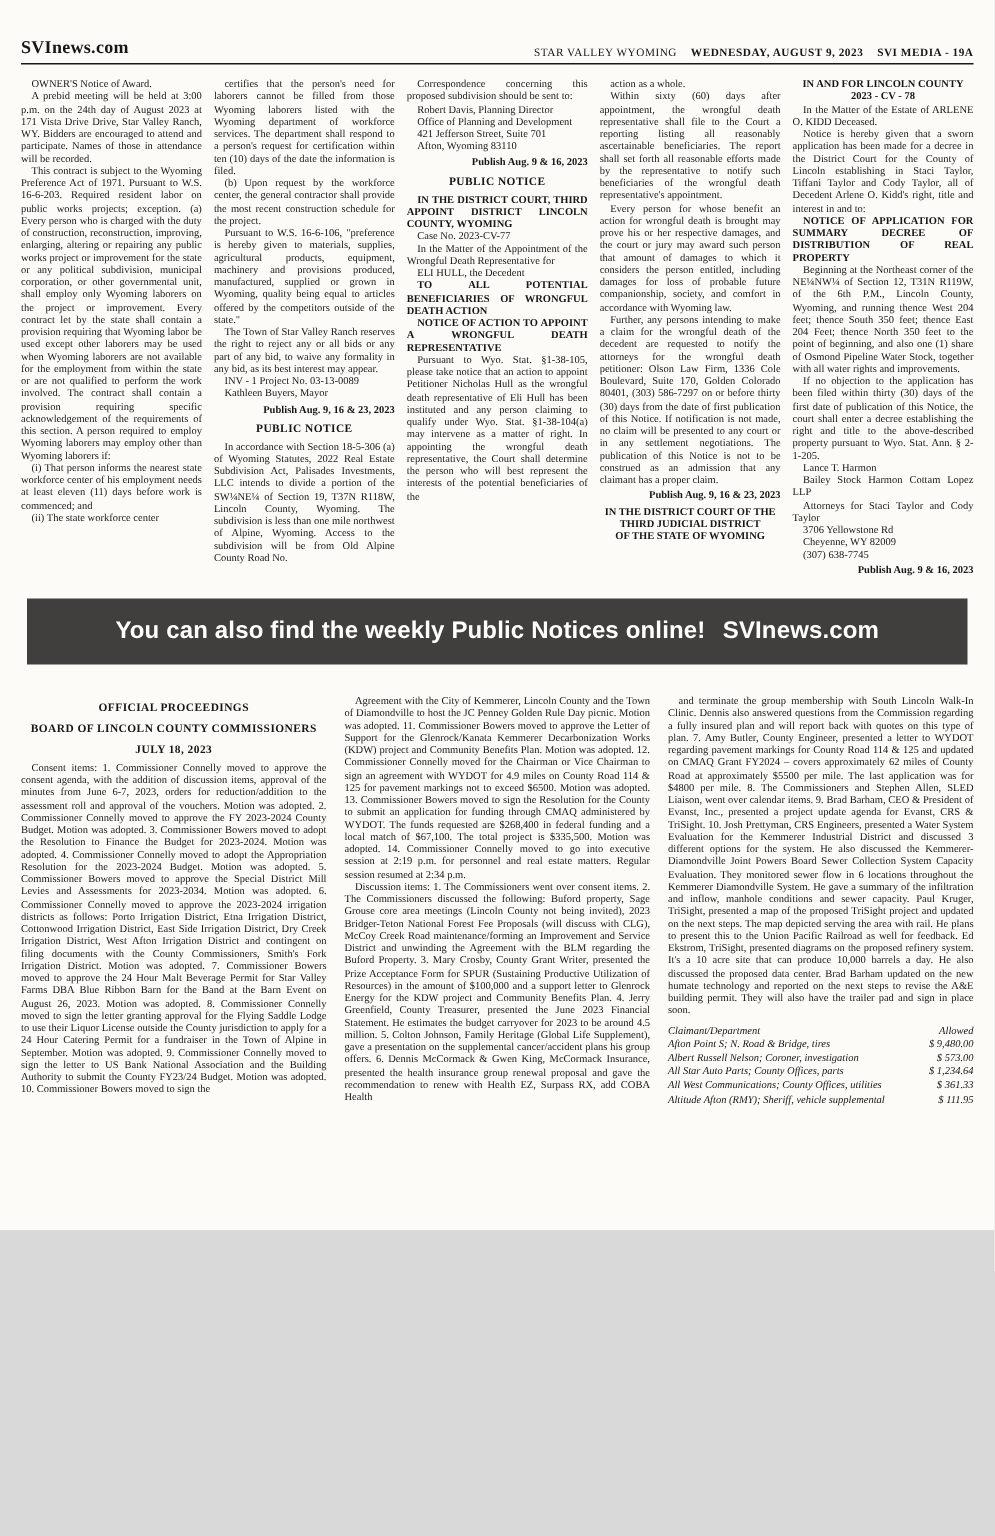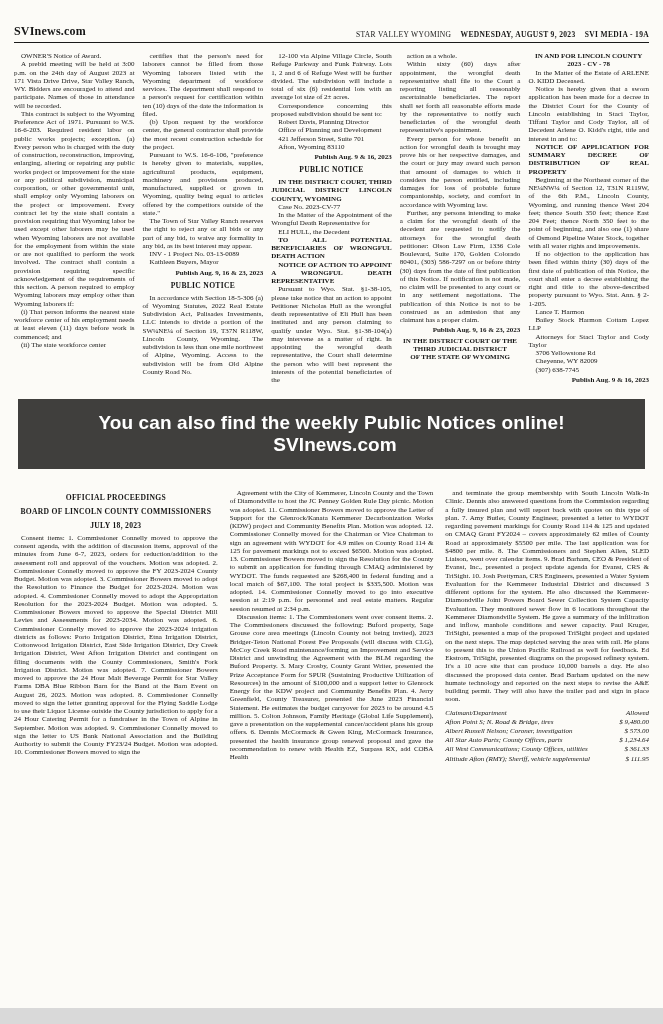--- a/index.html
+++ b/index.html
@@ -1,38 +1,38 @@
 <!DOCTYPE html>
 <html lang="en" style="--banner-bg: #403f3d; --banner-fg: #ffffff;"><head>
 <meta charset="utf-8">
 <style>
   html,body{margin:0;padding:0;}
   body{background:#d9d9d9;}
-  .page{width:663px;height:1008px;background:#fcfbf7;margin:0 auto;padding:24px 14px 8px;
+  .page{width:663px;height:820px;background:#fcfbf7;margin:0 auto;padding:24px 14px 8px;
         box-sizing:border-box;font-family:"Liberation Serif",serif;color:#161616;overflow:hidden;}
   
   .masthead{display:flex;justify-content:space-between;align-items:flex-end;padding-bottom:3px;}
   .site{font-weight:bold;font-size:12px;letter-spacing:.2px;font-family:"Liberation Serif",serif;}
   .dateline{font-size:7.5px;letter-spacing:.35px;white-space:nowrap;}
   .dl-date{font-weight:bold;margin:0 7px;}
   .dl-ed{font-weight:bold;}
   .rule{border-bottom:1.6px solid #1a1a1a;margin-bottom:9px;}
   
   .notices{display:flex;gap:8px;}
   .ncol{flex:1 1 0;min-width:0;}
   .blk{font-size:7px;line-height:1.18;text-align:justify;text-indent:7px;margin:0;
        overflow-wrap:break-word;hyphens:auto;}
   .blk.h{text-align:center;font-weight:bold;text-indent:0;margin:5px 0 3px;font-size:7.6px;letter-spacing:.3px;}
   .blk.c{text-align:center;font-weight:bold;text-indent:0;}
   .blk.b{font-weight:bold;}
   .blk.pub{font-weight:bold;text-align:right;text-indent:0;margin:2px 0;}
   
   .banner{margin:13px 4px;background:var(--banner-bg,#403f3d);color:var(--banner-fg,#fff);
           text-align:center;font-family:"Liberation Sans",sans-serif;font-weight:bold;
-          font-size:19px;padding:13px 18px;letter-spacing:.1px;}
+          font-size:16px;padding:13px 18px;letter-spacing:.1px;}
   .bsite{margin-left:7px;}
   
   .proceedings{display:flex;gap:12px;margin-top:20px;}
   .pcol{flex:1 1 0;min-width:0;}
   .claims{margin-top:5px;font-size:7px;line-height:1.32;font-style:italic;}
   .claims-header{display:flex;justify-content:space-between;}
   .claim-row{display:flex;justify-content:space-between;gap:6px;}
   .camt{text-align:right;white-space:nowrap;}
 </style>
 </head>
@@ -63,29 +63,28 @@
         <p class="blk p">(b) Upon request by the workforce center, the general contractor shall provide the most recent construction schedule for the project.</p>
         <p class="blk p">Pursuant to W.S. 16-6-106, "preference is hereby given to materials, supplies, agricultural products, equipment, machinery and provisions produced, manufactured, supplied or grown in Wyoming, quality being equal to articles offered by the competitors outside of the state."</p>
         <p class="blk p">The Town of Star Valley Ranch reserves the right to reject any or all bids or any part of any bid, to waive any formality in any bid, as its best interest may appear.</p>
         <p class="blk p">INV - 1 Project No. 03-13-0089</p>
         <p class="blk p">Kathleen Buyers, Mayor</p>
         <p class="blk pub">Publish Aug. 9, 16 &amp; 23, 2023</p>
         <p class="blk h">PUBLIC NOTICE</p>
         <p class="blk p">In accordance with Section 18-5-306 (a) of Wyoming Statutes, 2022 Real Estate Subdivision Act, Palisades Investments, LLC intends to divide a portion of the SW¼NE¼ of Section 19, T37N R118W, Lincoln County, Wyoming. The subdivision is less than one mile northwest of Alpine, Wyoming. Access to the subdivision will be from Old Alpine County Road No.</p>
       </div>
     <div class="ncol">
-        <p class="blk p">12-100 via Alpine Village Circle, South Refuge Parkway and Funk Fairway. Lots 1, 2 and 6 of Refuge West will be further divided. The subdivision will include a total of six (6) residential lots with an average lot size of 2± acres.</p>
         <p class="blk p">Correspondence concerning this proposed subdivision should be sent to:</p>
         <p class="blk p">Robert Davis, Planning Director</p>
         <p class="blk p">Office of Planning and Development</p>
         <p class="blk p">421 Jefferson Street, Suite 701</p>
         <p class="blk p">Afton, Wyoming 83110</p>
         <p class="blk pub">Publish Aug. 9 &amp; 16, 2023</p>
         <p class="blk h">PUBLIC NOTICE</p>
-        <p class="blk b">IN THE DISTRICT COURT, THIRD JUDICIAL DISTRICT LINCOLN COUNTY, WYOMING</p>
+        <p class="blk b">IN THE DISTRICT COURT, THIRD APPOINT DISTRICT LINCOLN COUNTY, WYOMING</p>
         <p class="blk p">Case No. 2023-CV-77</p>
         <p class="blk p">In the Matter of the Appointment of the Wrongful Death Representative for</p>
         <p class="blk p">ELI HULL, the Decedent</p>
         <p class="blk b">TO ALL POTENTIAL BENEFICIARIES OF WRONGFUL DEATH ACTION</p>
         <p class="blk b">NOTICE OF ACTION TO APPOINT A WRONGFUL DEATH REPRESENTATIVE</p>
         <p class="blk p">Pursuant to Wyo. Stat. §1-38-105, please take notice that an action to appoint Petitioner Nicholas Hull as the wrongful death representative of Eli Hull has been instituted and any person claiming to qualify under Wyo. Stat. §1-38-104(a) may intervene as a matter of right. In appointing the wrongful death representative, the Court shall determine the person who will best represent the interests of the potential beneficiaries of the</p>
       </div>
     <div class="ncol">
         <p class="blk p">action as a whole.</p>
         <p class="blk p">Within sixty (60) days after appointment, the wrongful death representative shall file to the Court a reporting listing all reasonably ascertainable beneficiaries. The report shall set forth all reasonable efforts made by the representative to notify such beneficiaries of the wrongful death representative's appointment.</p>

